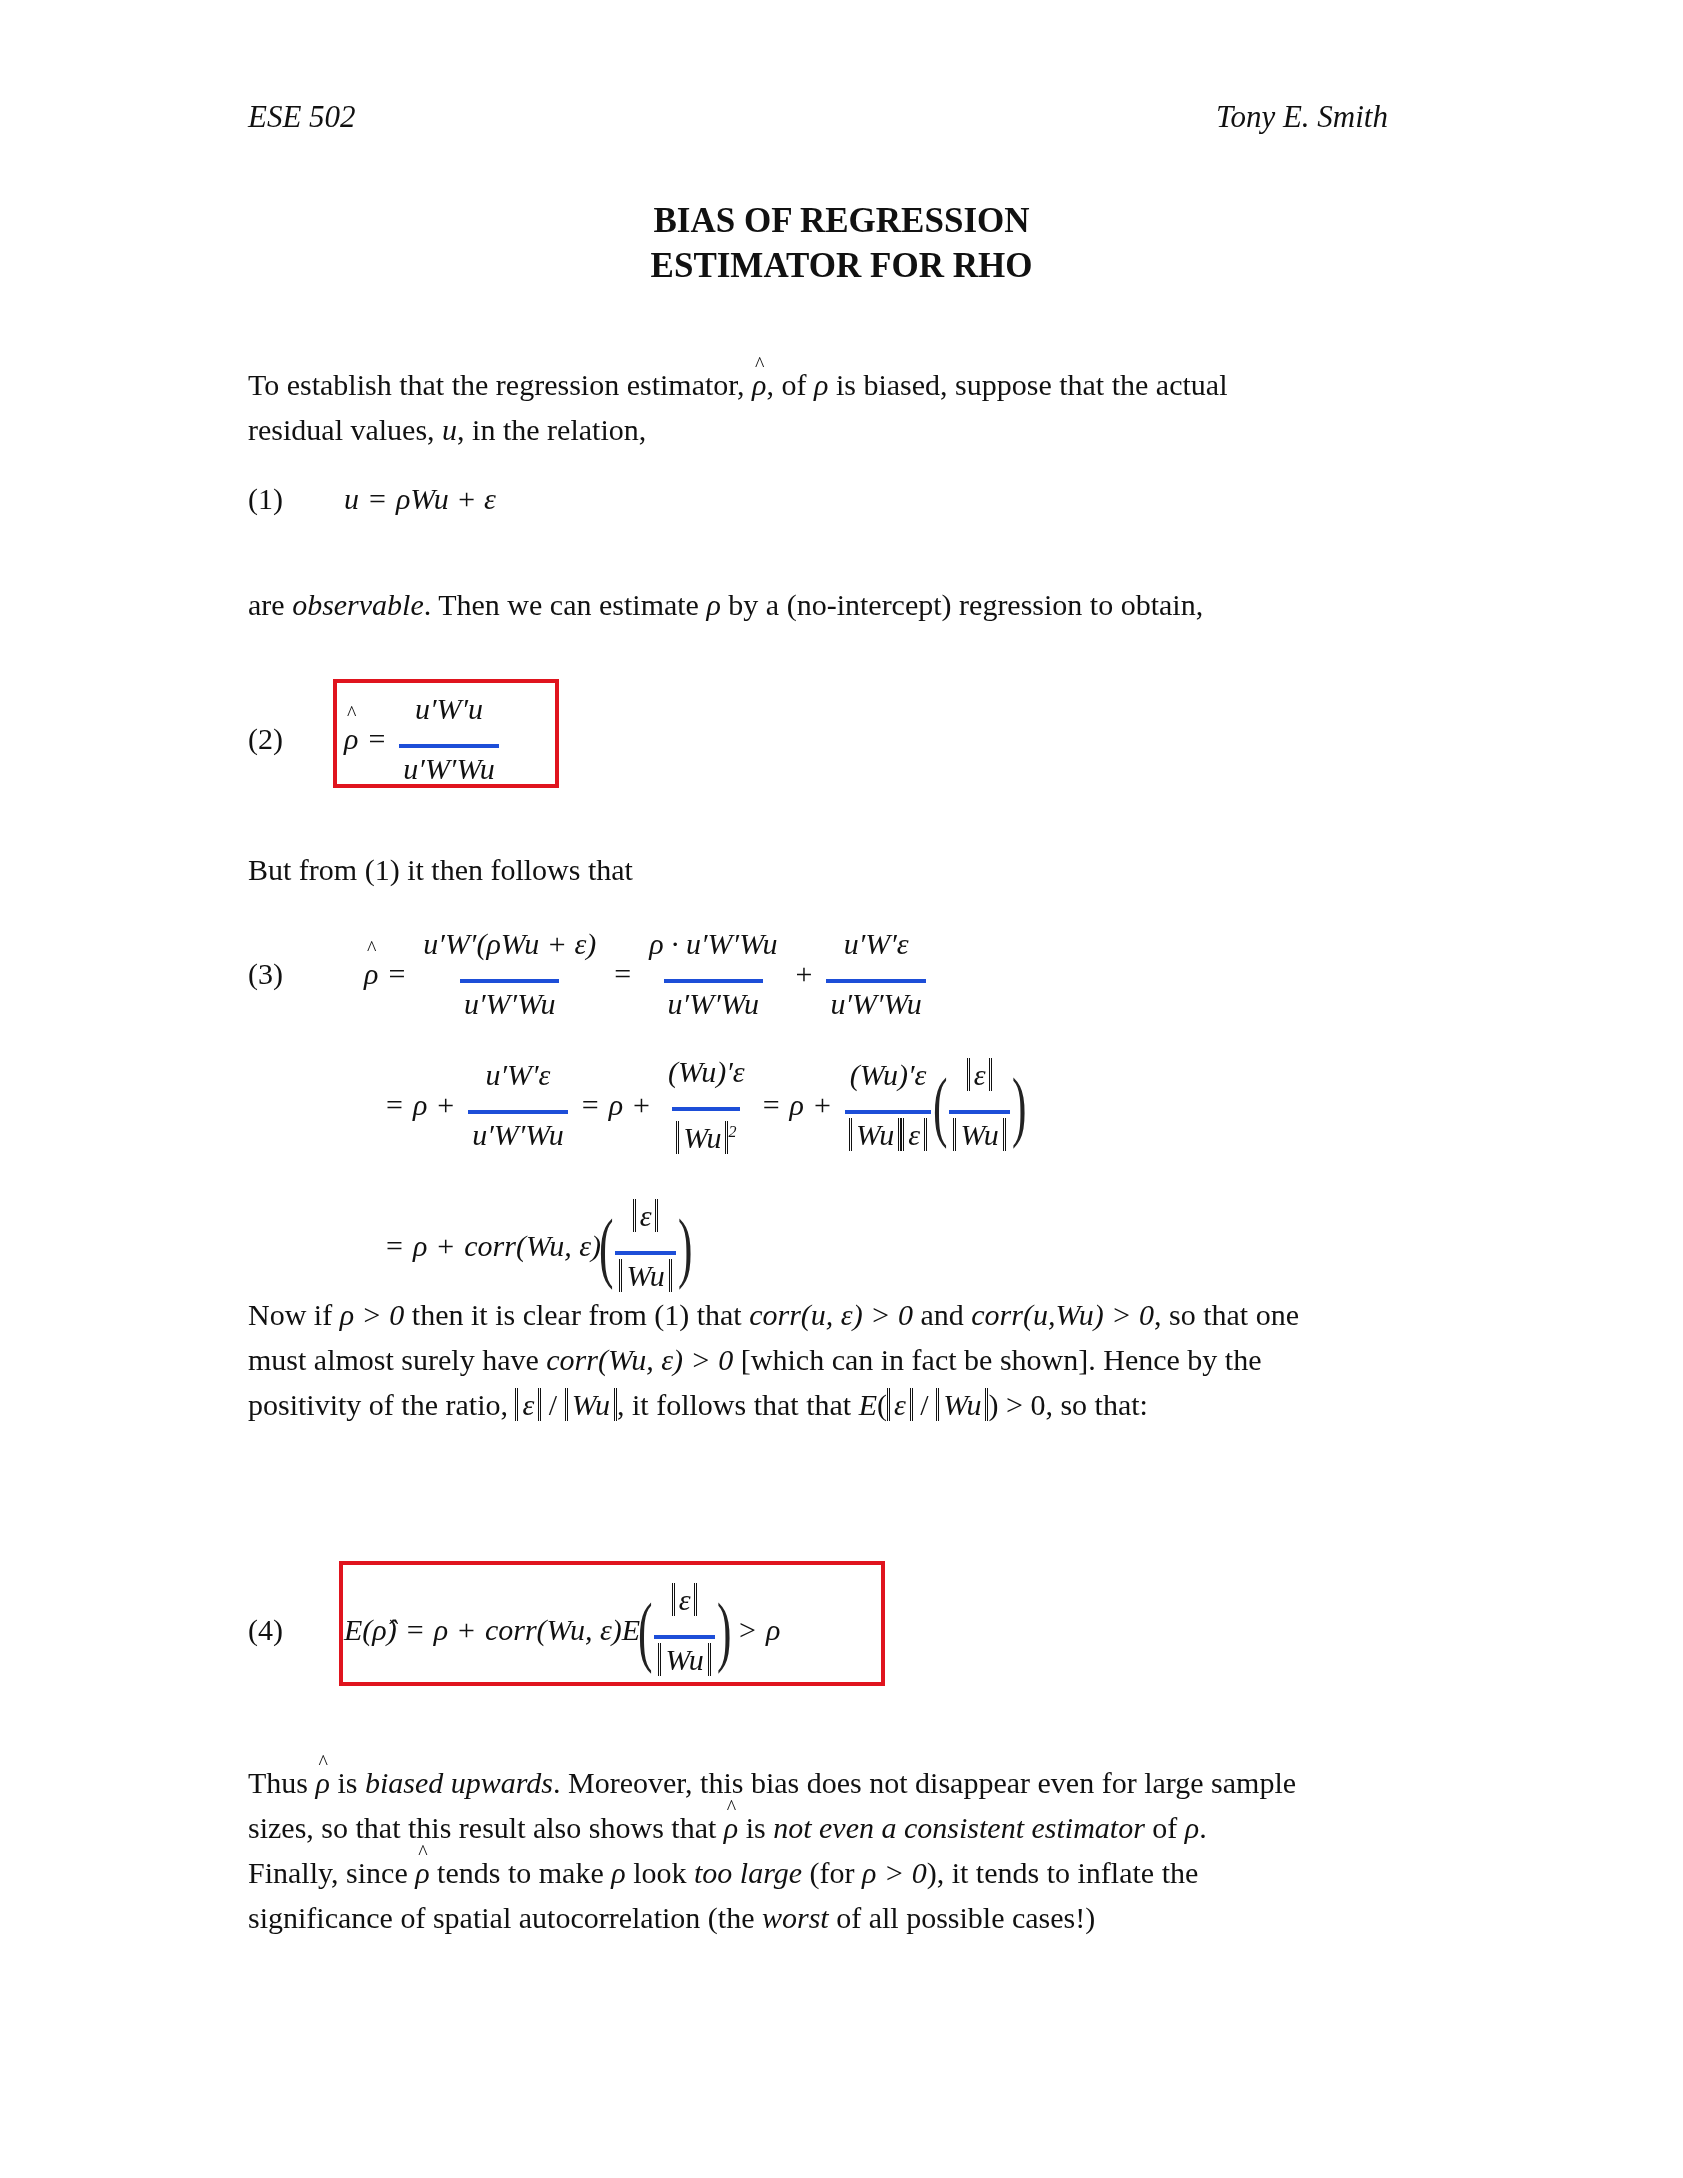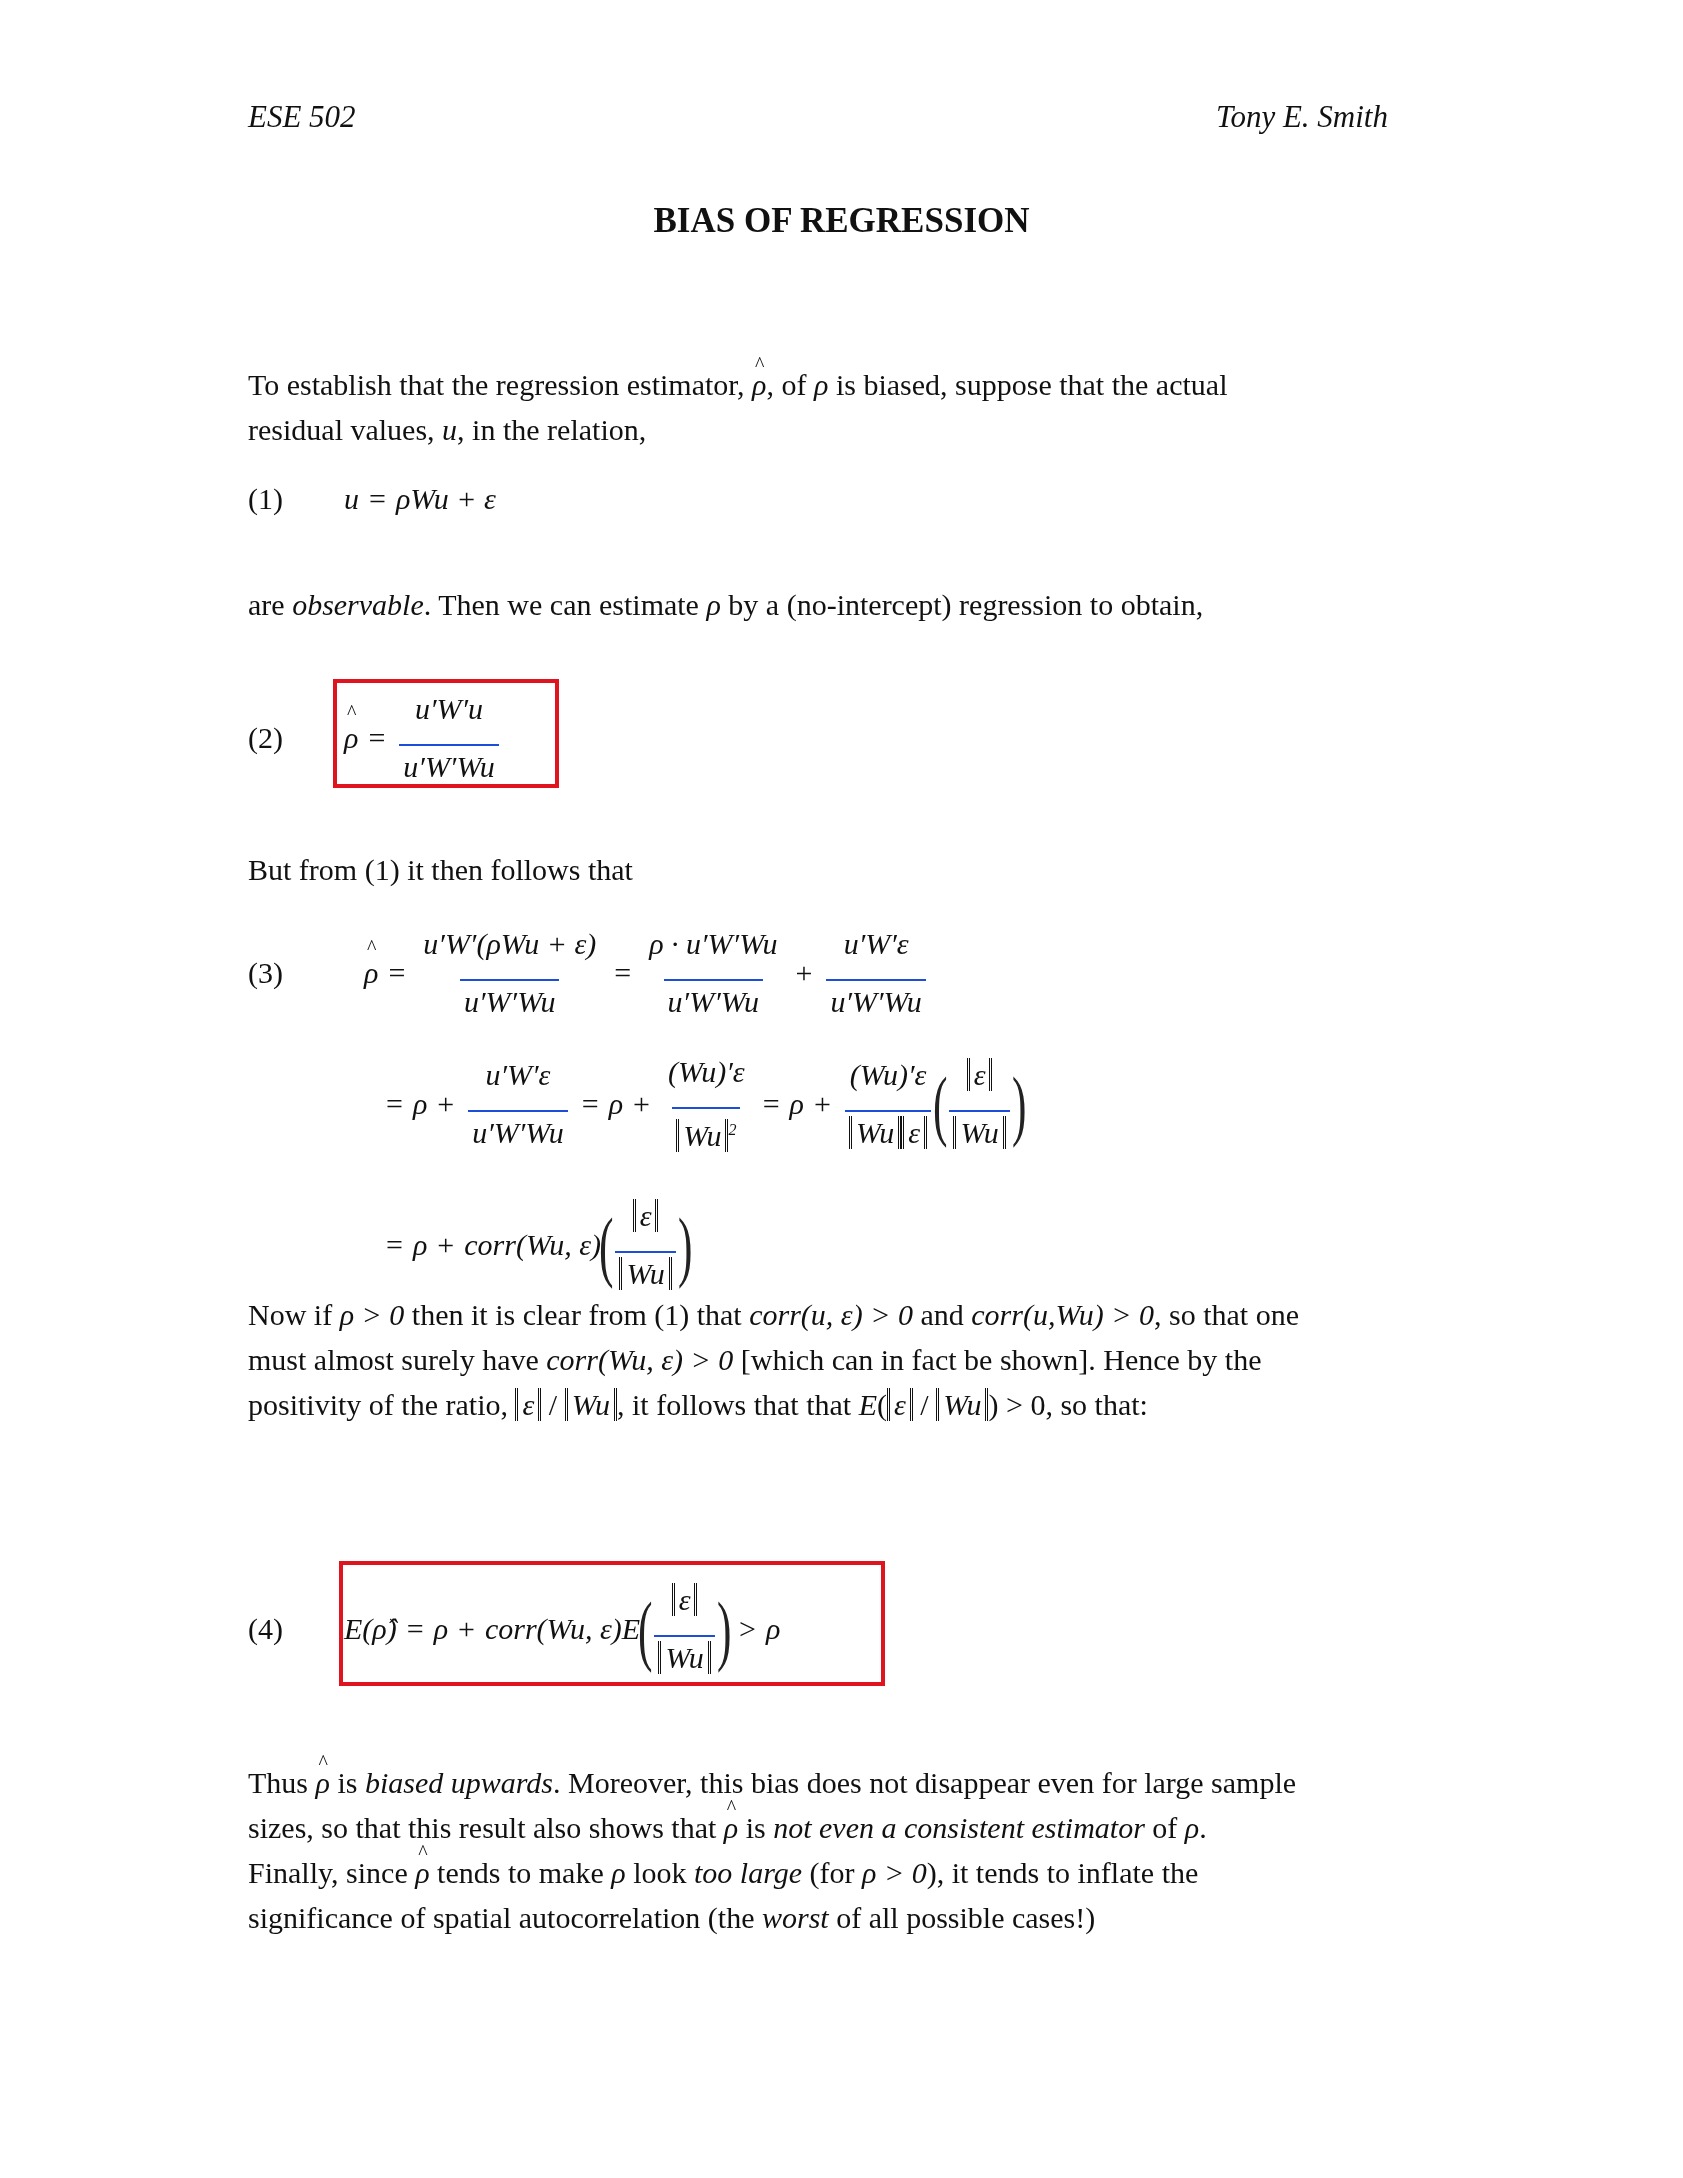--- a/index.html
+++ b/index.html
@@ -9,38 +9,39 @@
   .hdr { font-style:italic; font-size:31px; top:99px; }
   .title { left:0; width:1683px; text-align:center; font-weight:bold; font-size:35px; line-height:45px; top:198px; }
   .p { font-size:30px; line-height:45px; left:248px; width:1188px; }
   i, .m { font-style:italic; }
   .m { font-family:"Liberation Serif","DejaVu Serif",serif; }
   .up { font-style:normal; }
   .eqn { font-size:30px; }
   .num { font-size:30px; font-style:normal; }
   .frac { display:inline-flex; flex-direction:column; align-items:center; vertical-align:middle; margin:0 4px; }
   .frac .n { padding:0 4px 17px; line-height:36px; }
-  .frac .d { border-top:2px solid #1d4ed8; padding:3px 4px 0; line-height:36px; }
+  .frac .d { border-top:4px solid #1d4ed8; padding:3px 4px 0; line-height:36px; }
   .row { display:flex; align-items:center; white-space:nowrap; }
   .op { margin:0 10px; font-style:normal; }
   .paren { font-size:79px; font-weight:200; line-height:79px; transform:scaleX(0.55); display:inline-block; margin:0 -8px; font-style:normal; color:#222; }
   .norm { border-left:3px double #111; border-right:3px double #111; padding:0 4px; }
   .redbox { position:absolute; border:4px solid #e0141e; box-sizing:border-box; }
   .hat { position:relative; display:inline-block; }
   .hat::before { content:"^"; position:absolute; top:-20px; left:3px; font-size:20px; font-style:normal; }
   sup { font-size:16px; }
 </style>
 </head>
 <body>
 
 <div class="abs hdr" style="left:248px;">ESE 502</div>
 <div class="abs hdr" style="left:1216px;">Tony E. Smith</div>
 
 <div class="abs title">
   <div>BIAS OF REGRESSION</div>
+  <div>ESTIMATOR FOR RHO</div>
 </div>
 
 <div class="abs p" style="top:362px;">
   <span>To establish that the regression estimator, </span><span class="m hat">ρ</span><span>, of </span><span class="m">ρ</span><span> is biased, suppose that the actual</span><br>
   <span>residual values, </span><span class="m">u</span><span>, in the relation,</span>
 </div>
 
 <div class="abs eqn row" style="left:248px; top:482px;">
   <span class="num">(1)</span>
   <span style="width:61px;display:inline-block"></span>

